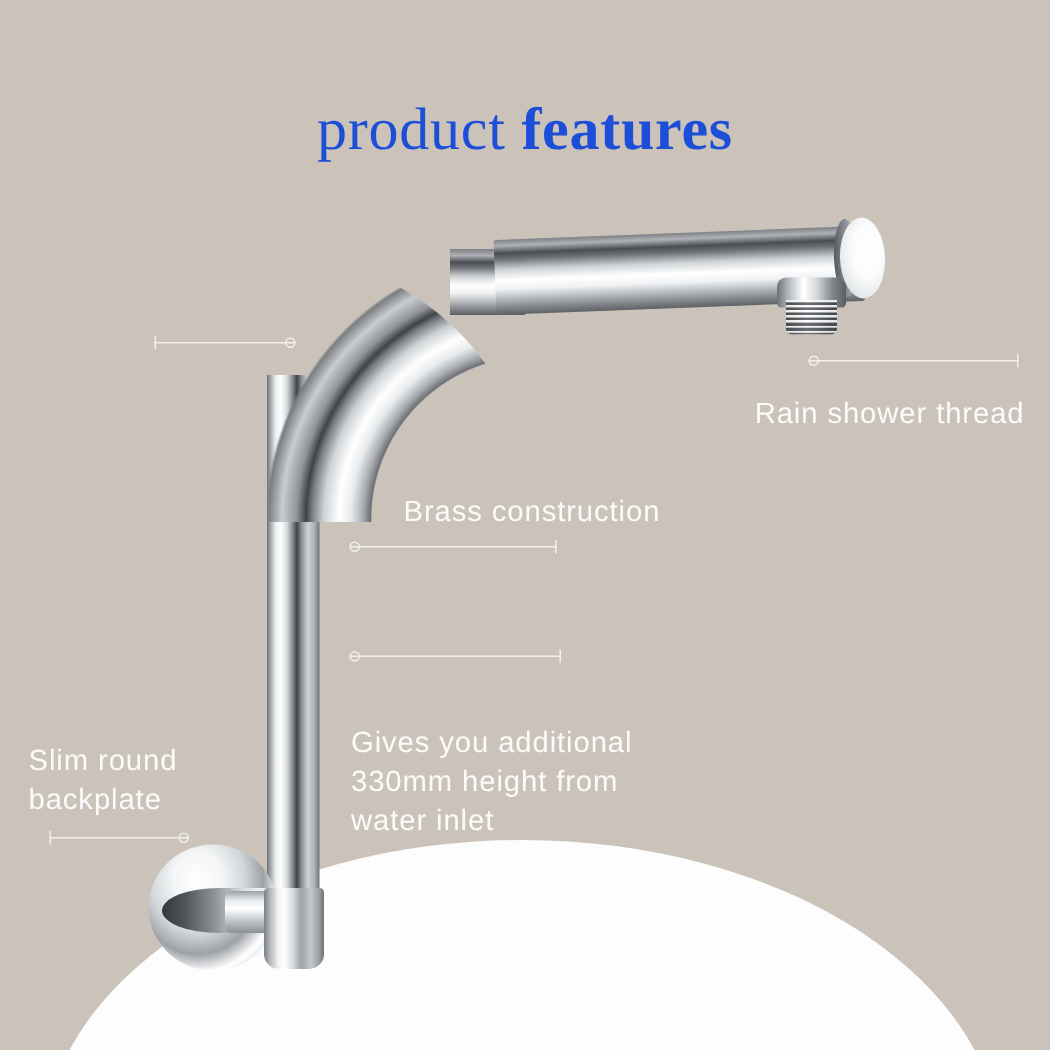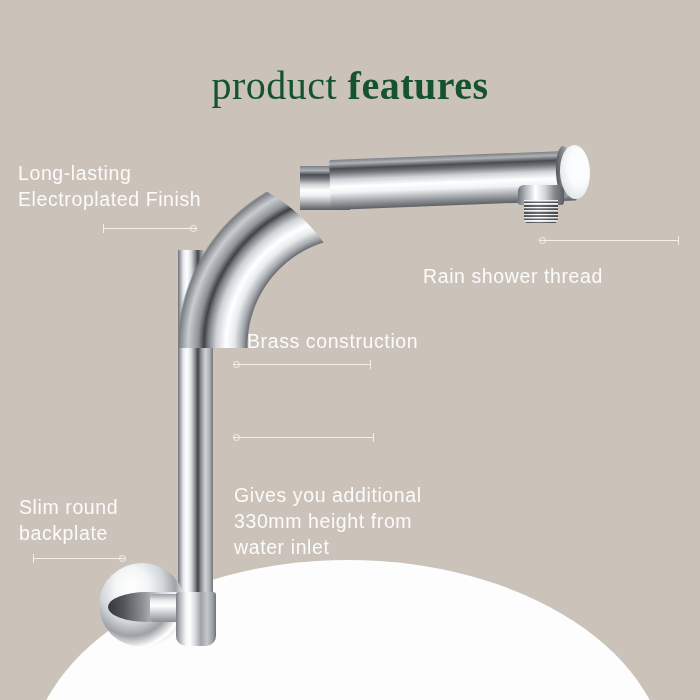--- a/index.html
+++ b/index.html
@@ -31,37 +31,37 @@
   
   .title {
     position: absolute;
     left: 0;
     top: 62px;
     width: 700px;
     text-align: center;
     font-family: "Liberation Serif", "DejaVu Serif", serif;
     font-size: 40px;
     letter-spacing: 0.5px;
-    color: #14532d;
+    color: #1d4ed8;
     white-space: nowrap;
   }
   .title .w1 { font-weight: 400; }
   .title .w2 { font-weight: 700; }
 
   
   .label {
     position: absolute;
     color: #fbfbfa;
     font-size: 19.5px;
     font-weight: 300;
     letter-spacing: 0.6px;
     line-height: 26px;
     white-space: pre-line;
   }
-  .label.right { }
+  .label.right { text-align: right; }
 
   
   .leader {
     position: absolute;
     height: 11px;
   }
   .leader .bar {
     position: absolute;
     left: 0;
     top: 5px;
@@ -286,36 +286,34 @@
     <div class="endcap-rim"></div>
     <div class="endcap"></div>
     <div class="outlet-collar"></div>
     <div class="outlet-thread"></div>
     <div class="backplate"></div>
     <div class="backplate-shade"></div>
     <div class="backplate-collar"></div>
     <div class="base-sleeve"></div>
   </div>
 
-  <div class="label" style="left:18px; top:160px; width:230px;">Long-lasting
-Electroplated Finish</div>
   <div class="leader tick-left" style="left:103px; top:223px; width:94px;">
     <div class="bar"></div>
     <div class="tick"></div>
     <div class="dot"></div>
   </div>
 
   <div class="leader tick-right" style="left:539px; top:235px; width:140px;">
     <div class="bar"></div>
     <div class="tick"></div>
     <div class="dot"></div>
   </div>
   <div class="label right" style="left:423px; top:263px; width:260px;">Rain shower thread</div>
 
-  <div class="label" style="left:247px; top:328px; width:250px;">Brass construction</div>
+  <div class="label" style="left:236px; top:328px; width:250px;padding-left:33px;">Brass construction</div>
   <div class="leader tick-right" style="left:233px; top:359px; width:138px;">
     <div class="bar"></div>
     <div class="tick"></div>
     <div class="dot"></div>
   </div>
 
   <div class="leader tick-right" style="left:233px; top:432px; width:141px;">
     <div class="bar"></div>
     <div class="tick"></div>
     <div class="dot"></div>

